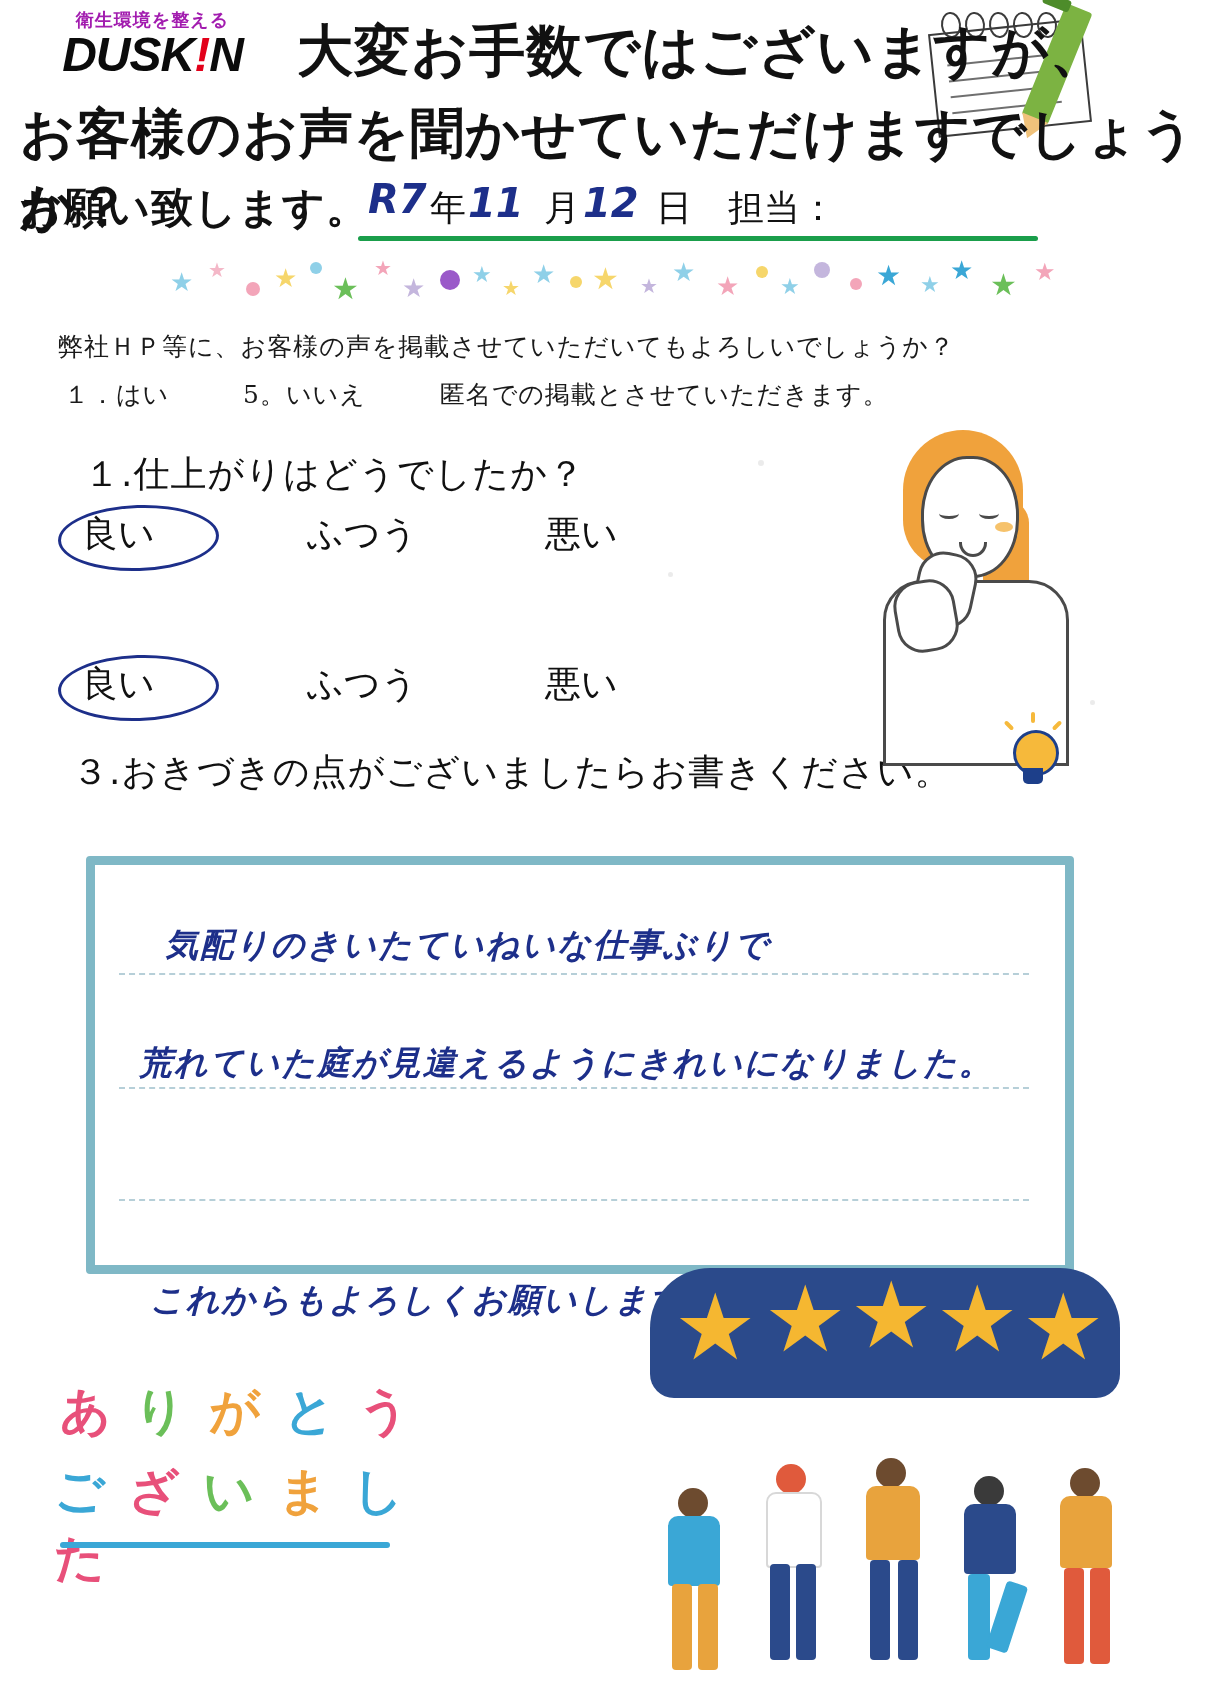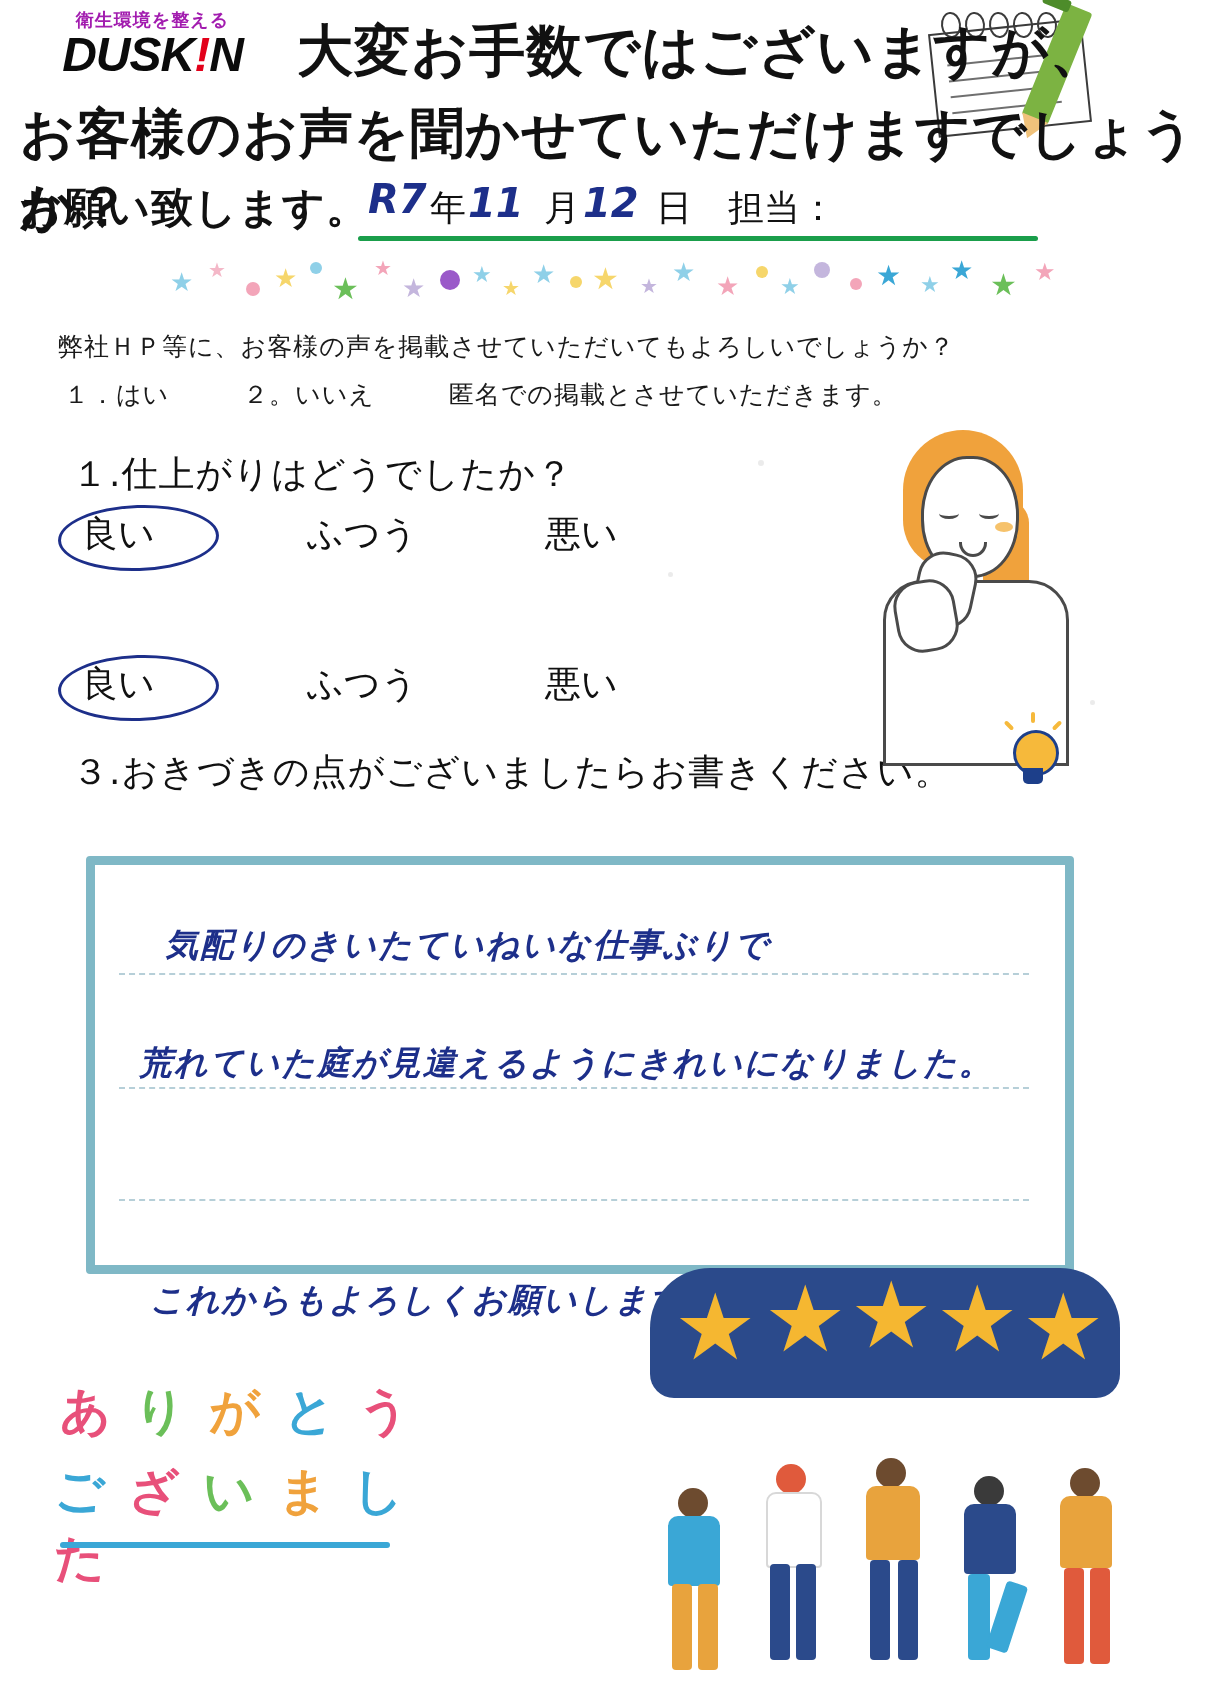--- a/index.html
+++ b/index.html
@@ -108,21 +108,21 @@
     font-family:"DejaVu Serif", serif;letter-spacing:1px;
   }
   .consent2 .sp1{display:inline-block;width:56px;}
   .consent2 .sp2{display:inline-block;width:56px;}
 
   
   .q{
     position:absolute;font-size:36px;font-family:"DejaVu Sans", sans-serif;
     color:#111;letter-spacing:1px;
   }
-  .q1{left:72px;top:450px;text-align:center;}
+  .q1{left:84px;top:450px;text-align:center;}
   .q2{left:72px;top:600px;}
   .q3{left:72px;top:748px;}
 
   .opts{position:absolute;font-size:36px;font-family:"DejaVu Sans", sans-serif;color:#111;}
   .o-good{position:absolute;}
   .o-mid{position:absolute;margin-left:22px;}
   .o-bad{position:absolute;}
 
   .row1{top:510px;}
   .row2{top:660px;}
@@ -311,21 +311,21 @@
     <div class="star" style="left:770px;top:18px;color:#8fd0e8;font-size:22px;">★</div>
     <div class="star" style="left:800px;top:2px;color:#3aa7d6;font-size:26px;">★</div>
     <div class="star" style="left:840px;top:14px;color:#6bbf59;font-size:30px;">★</div>
     <div class="star" style="left:884px;top:4px;color:#f3a5b9;font-size:24px;">★</div>
   </div>
 
   <div class="consent1">弊社ＨＰ等に、お客様の声を掲載させていただいてもよろしいでしょうか？</div>
   <div class="consent2">
     <span>１．はい</span>
     <span class="sp1"></span>
-    <span>２。いいえ</span>
+    <span>5。いいえ</span>
     <span class="sp2"></span>
     <span>匿名での掲載とさせていただきます。</span>
   </div>
 
   <div class="q q1">１.仕上がりはどうでしたか？</div>
   <div class="opt-row row1">
     <span class="opts o-good">良い</span>
     <span class="opts o-mid">ふつう</span>
     <span class="opts o-bad">悪い</span>
   </div>

